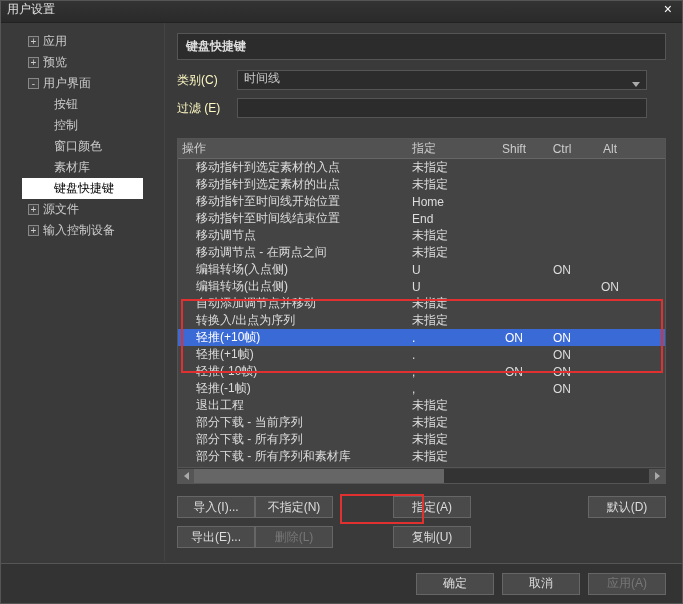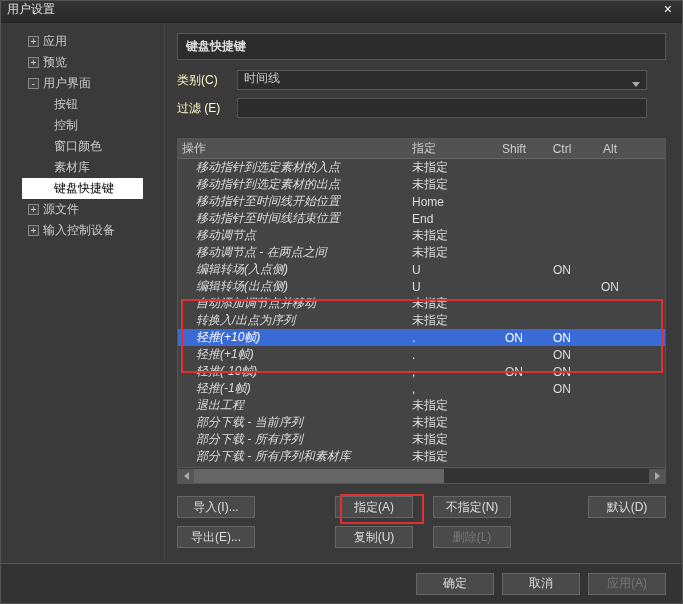--- a/index.html
+++ b/index.html
@@ -23,33 +23,33 @@
 .triangle { width: 0; height: 0; border-left: 4px solid transparent; border-right: 4px solid transparent; border-top: 5px solid #aaa; }
 .input { flex: 1; background: #2c2c2c; border: 1px solid #555; height: 20px; max-width: 410px; }
 .table-wrap { border: 1px solid #555; background: #c2410c; margin-top: 20px; }
 .thead { display: flex; background: #525252; height: 20px; align-items: center; padding-left: 4px; border-bottom: 1px solid #666; }
 .th-op { width: 230px; }
 .th-asg { width: 78px; }
 .th-m { width: 48px; text-align: center; }
 .tbody { height: 308px; overflow: hidden; position: relative; background: #444; }
 .trow { display: flex; height: 17px; align-items: center; padding-left: 18px; font-size: 12px; color: #ddd; }
 .trow.selected { background: #3a6ad6; color: #fff; }
-.td-op { width: 216px; overflow: hidden; white-space: nowrap; font-style: italic; }
+.td-op { width: 216px; overflow: hidden; white-space: nowrap; }
 .td-asg { width: 78px; }
 .td-m { width: 48px; text-align: center; }
 .hlbox { position: absolute; border: 2px solid #e03030; pointer-events: none; }
 .hl1 { left: 180px; top: 298px; width: 482px; height: 74px; }
 .hl2 { left: 339px; top: 493px; width: 84px; height: 30px; }
 .scroll-h { height: 16px; background: #3a3a3a; display: flex; align-items: center; border-top: 1px solid #555; }
 .sb-btn { width: 16px; height: 14px; background: #555; display: flex; align-items: center; justify-content: center; }
 .sb-track { flex: 1; height: 14px; background: #333; position: relative; }
 .sb-thumb { position: absolute; left: 0; top: 0; height: 14px; width: 55%; background: #666; }
 .tri-l { width: 0; height: 0; border-top: 4px solid transparent; border-bottom: 4px solid transparent; border-right: 5px solid #aaa; }
 .tri-r { width: 0; height: 0; border-top: 4px solid transparent; border-bottom: 4px solid transparent; border-left: 5px solid #aaa; }
-.btns { display: flex; gap: 20px; margin-top: 12px; }
+.btns { display: flex; margin-top: 12px; }
 .btncol { display: flex; flex-direction: column; gap: 8px; }
 button.btn { background: #4a4a4a; border: 1px solid #666; color: #ddd; width: 78px; height: 22px; font-size: 12px; cursor: pointer; }
 button.btn:disabled { color: #777; }
 .footer { position: absolute; bottom: 0; left: 0; right: 0; height: 40px; background: #333; border-top: 1px solid #555; display: flex; align-items: center; justify-content: flex-end; gap: 8px; padding-right: 16px; }
 </style>
 </head>
 <body>
 
 <div class="window">
   <div class="titlebar">
@@ -235,27 +235,27 @@
           <div class="sb-btn">
               <span class="tri-r"></span>
             </div>
         </div>
       </div>
       <div class="btns">
         <div class="btncol">
           <button class="btn">导入(I)...</button>
           <button class="btn">导出(E)...</button>
         </div>
+        <div class="btncol">
+          <button class="btn">不指定(N)</button>
+          <button class="btn" disabled="">删除(L)</button>
+        </div>
         <div class="btncol" style="margin-left:60px;">
           <button class="btn">指定(A)</button>
           <button class="btn">复制(U)</button>
-        </div>
-        <div class="btncol">
-          <button class="btn">不指定(N)</button>
-          <button class="btn" disabled="">删除(L)</button>
         </div>
         <div class="btncol" style="margin-left:auto;">
           <button class="btn">默认(D)</button>
         </div>
       </div>
     </div>
   </div>
   <div class="footer">
     <button class="btn">确定</button>
     <button class="btn">取消</button>

